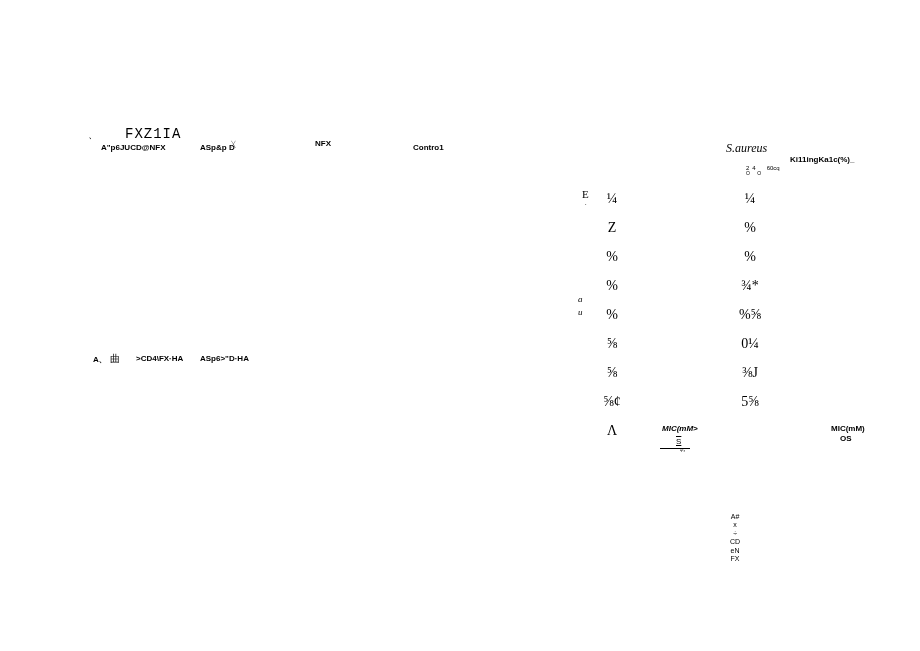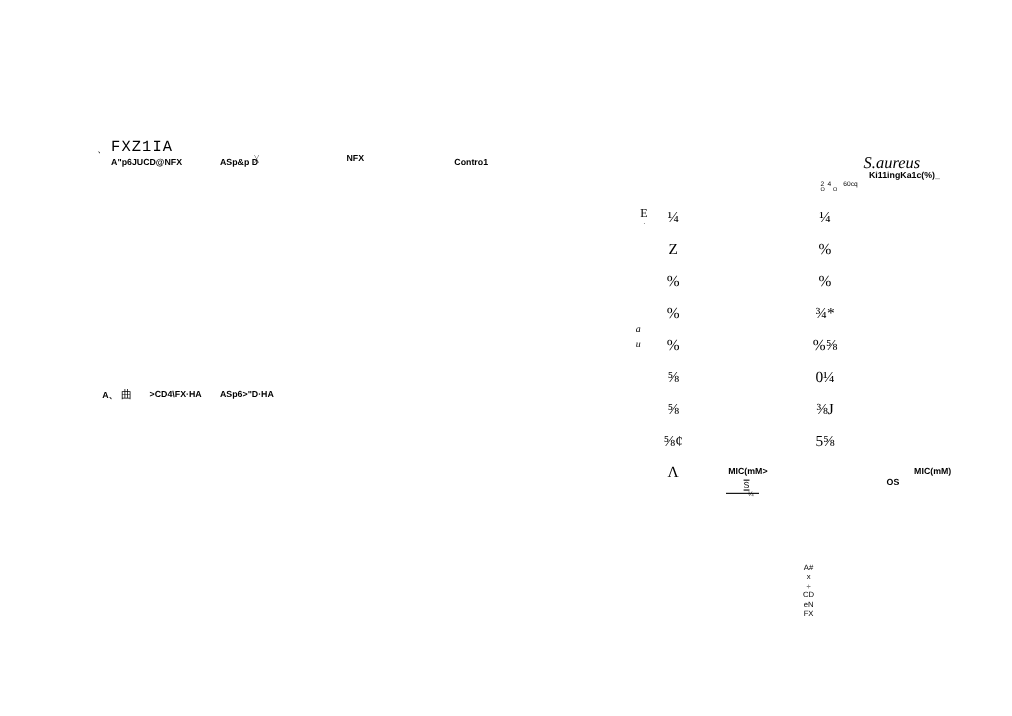--- a/index.html
+++ b/index.html
@@ -1,21 +1,21 @@
 <!DOCTYPE html>
 <html><head>
 <meta charset="utf-8">
 <style>
   * { margin: 0; padding: 0; box-sizing: border-box; }
   body { font-family: "Times New Roman", serif; background: #fff; width: 920px; height: 651px; position: relative; overflow: hidden; }
   .abs { position: absolute; }
   .serif { font-family: "Times New Roman", serif; }
   .sans { font-family: Arial, Helvetica, sans-serif; }
   .bold { font-weight: bold; }
-  .mono { font-family: "Courier New", monospace; }
+  .mono { font-family: "Courier New", monospace; margin-left: 24px; }
   .italic { font-style: italic; }
   .tick-col { display: flex; flex-direction: column; gap: 8px; align-items: center; }
   .tick-col span { font-size: 14px; line-height: 1.5; }
   .legend { display: flex; flex-direction: column; align-items: center; gap: 0; }
   .legend span { font-size: 7px; line-height: 1.2; }
 </style>
 </head>
 <body>
 
 <div class="abs" style="left:88px; top:128px; font-size:10px;">、</div>
@@ -26,21 +26,21 @@
 <div class="abs bold sans" style="left:315px; top:139px; font-size:8px;">NFX</div>
 <div class="abs bold sans" style="left:413px; top:143px; font-size:8px;">Contro1</div>
 
 <div class="abs" style="left:231px; top:140px; font-size:8px;">ᚷ</div>
 
 <div class="abs bold sans" style="left:93px; top:354px; font-size:8px;">A、</div>
 <div class="abs" style="left:110px; top:352px; font-size:10px;">曲</div>
 <div class="abs bold sans" style="left:120px; top:354px; font-size:8px;padding-left:16px;">&gt;CD4\FX·HA</div>
 <div class="abs bold sans" style="left:200px; top:354px; font-size:8px;">ASp6&gt;"D·HA</div>
 
-<div class="abs italic serif" style="left:785px; top:141px; font-size:15px;">S.aureus</div>
+<div class="abs italic serif" style="left:726px; top:141px; font-size:12px;">S.aureus</div>
 <div class="abs bold sans" style="left:790px; top:155px; font-size:8px;text-align:center;">Ki11ingKa1c(%)_</div>
 <div class="abs sans" style="left:746px; top:165px; font-size:6px; display:flex; gap:3px;">
   <span>2</span>
   <span>4</span>
   <span style="margin-left:8px;">60cq</span>
 </div>
 <div class="abs sans" style="left:746px; top:170px; font-size:5px; letter-spacing:3px;">O    O</div>
 
 <div class="abs serif" style="left:582px; top:188px; font-size:11px;">E</div>
 <div class="abs serif" style="left:585px; top:200px; font-size:6px;">.</div>
@@ -64,27 +64,27 @@
   <span>¼</span>
   <span>%</span>
   <span>%</span>
   <span>¾*</span>
   <span>%⅝</span>
   <span>0¼</span>
   <span>⅜J</span>
   <span>5⅝</span>
 </div>
 
-<div class="abs bold sans" style="left:662px; top:424px; font-size:8px;">MIC(mM&gt;</div>
+<div class="abs bold sans" style="left:662px; top:424px; font-size:8px;font-style:italic;">MIC(mM&gt;</div>
 <div class="abs sans" style="left:676px; top:437px; font-size:8px; text-decoration: overline underline;">S</div>
 <div class="abs sans" style="left:660px; top:448px; width:30px; border-top:1px solid #000;"></div>
 <div class="abs sans" style="left:680px; top:447px; font-size:6px;">¼</div>
 
 <div class="abs bold sans" style="left:794px; top:424px; font-size:8px;margin-left:37px;">MIC(mM)</div>
-<div class="abs bold sans" style="left:806px; top:434px; font-size:8px;">OS</div>
+<div class="abs bold sans" style="left:840px; top:434px; font-size:8px;">OS</div>
 
 <div class="abs legend sans" style="left:730px; top:513px;">
   <span>A#</span>
   <span>x</span>
   <span>÷</span>
   <span>CD</span>
   <span>eN</span>
   <span>FX</span>
 </div>
 

